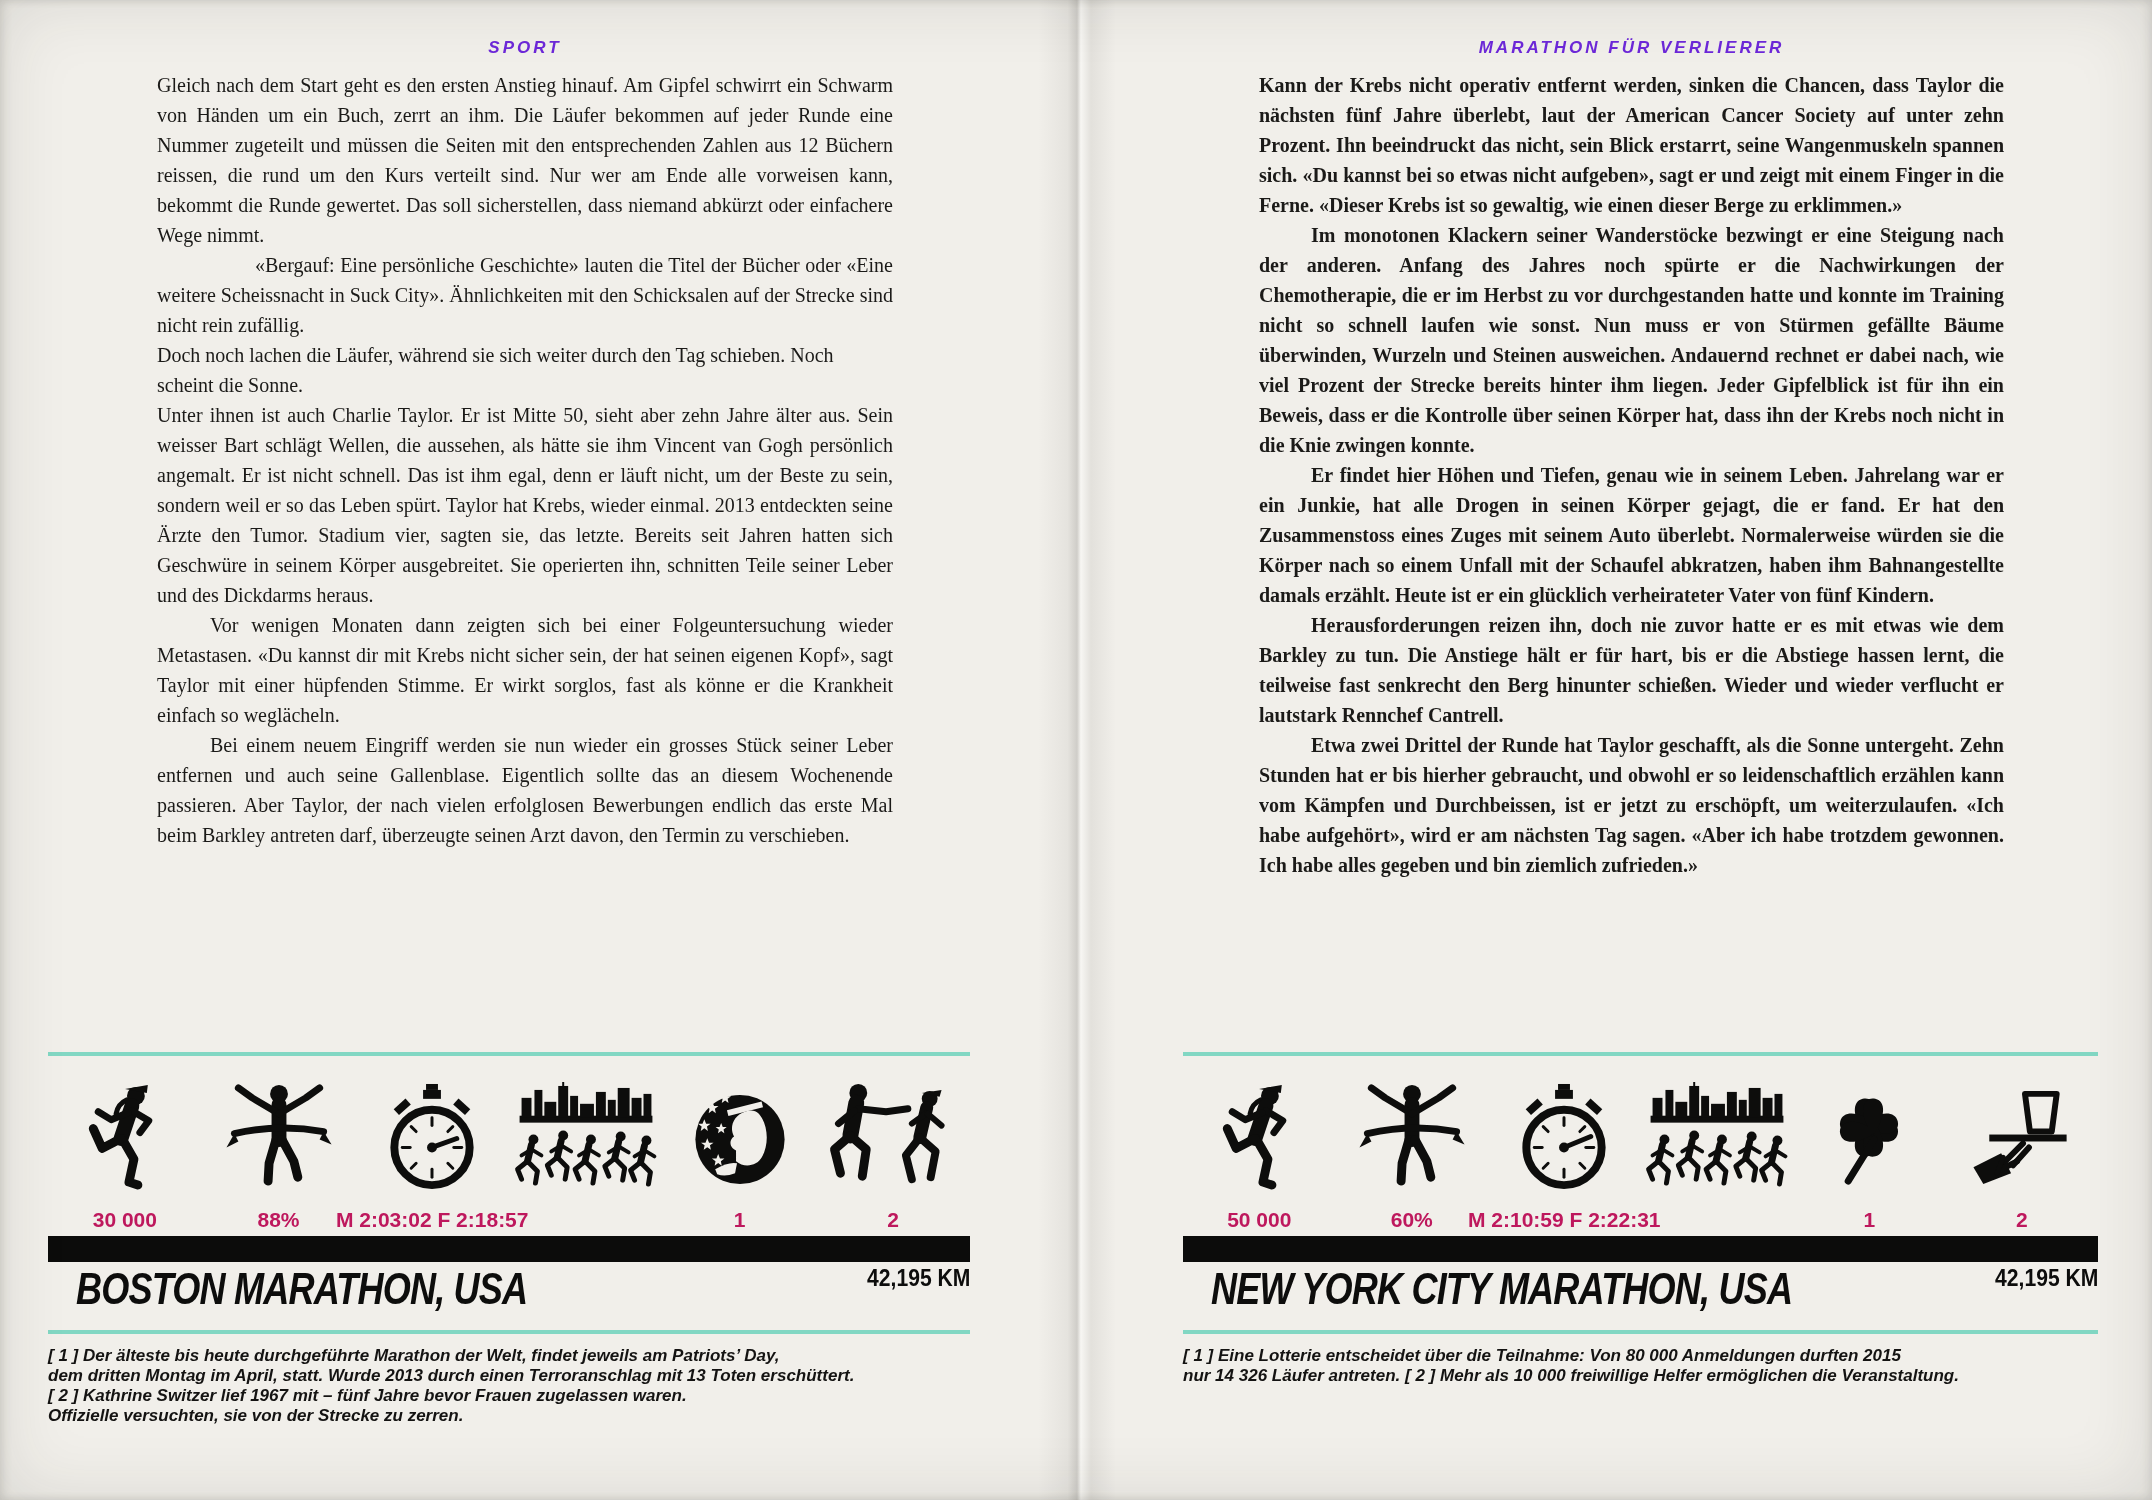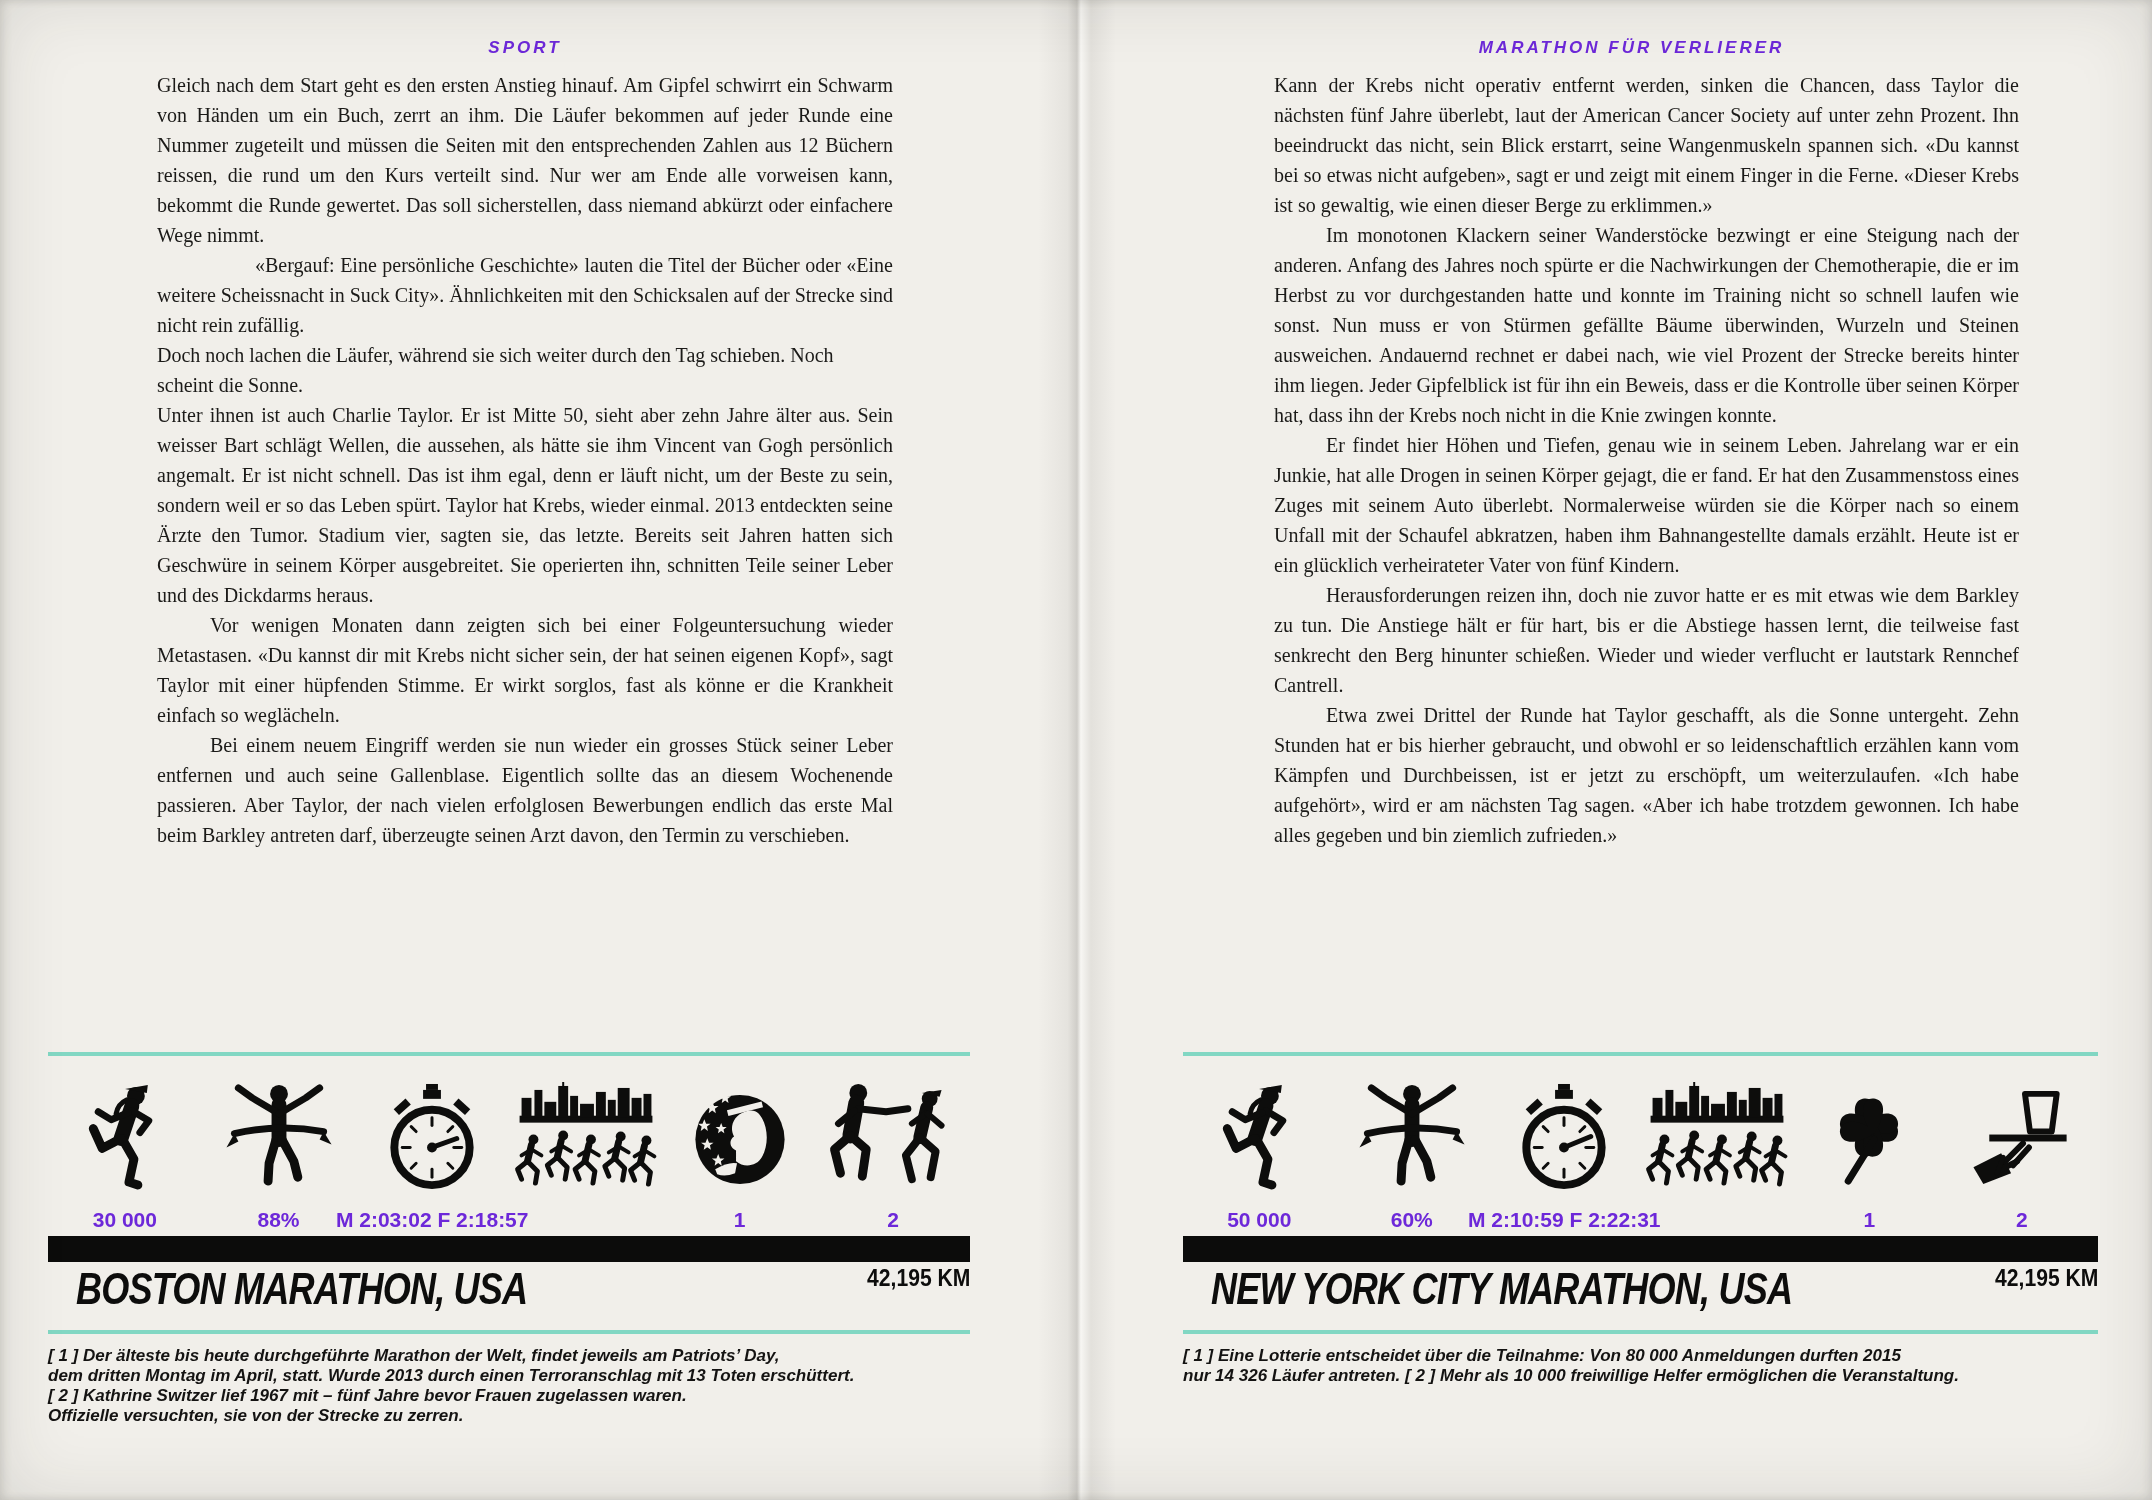--- a/index.html
+++ b/index.html
@@ -27,40 +27,40 @@
     font-size:17px;letter-spacing:3px;color:#6d28d9;
   }
   .page.left  .running-head{left:157px;width:736px;}
   .page.right .running-head{left:183px;width:745px;}
 
   .body-text{
     position:absolute;top:70px;font-size:20px;line-height:30px;
     text-align:justify;hyphens:auto;color:#1b1a18;
   }
   .page.left  .body-text{left:157px;width:736px;}
-  .page.right .body-text{left:198px;width:745px;}
+  .page.right .body-text{left:183px;width:745px;font-weight:bold;}
   .body-text p{margin:0;padding:0;}
   
   .lp-p2{text-indent:98px;}
   .lp-p3{margin-left:105px;text-align:left;}
   .lp-p4{margin-left:53px;margin-top:30px;}
   .lp-p5,.lp-p6{margin-left:53px;text-indent:53px;}
   
   .rp-ind{text-indent:52px;}
 
   .infographic{position:absolute;top:1052px;}
   .page.left  .infographic{left:48px;width:922px;}
   .page.right .infographic{left:107px;width:915px;}
   .rule-teal{height:4px;background:#82d7c3;}
   .stats-row{display:flex;align-items:flex-end;height:178px;padding-top:0;}
   .stat{flex:1 1 0;display:flex;flex-direction:column;align-items:center;justify-content:flex-end;min-width:0;}
   .stat svg{display:block;}
   .stat-value{
     height:26px;margin-top:12px;white-space:nowrap;
-    font-family:"Liberation Sans",sans-serif;font-weight:bold;font-size:21px;color:#6d28d9;
+    font-family:"Liberation Sans",sans-serif;font-weight:bold;font-size:21px;color:#be185d;
   }
   .bar-black{height:26px;background:#0c0c0b;margin-top:2px;}
   .title-row{display:flex;justify-content:space-between;align-items:flex-start;height:46px;padding:2px 0 20px;margin-left:28px;}
   .race-title{
     font-family:"Liberation Sans",sans-serif;font-weight:bold;font-style:italic;
     font-size:44px;letter-spacing:-1px;transform:scaleX(.82);transform-origin:left bottom;
     white-space:nowrap;color:#0d0d0c;
   }
   .race-distance{
     font-family:"Liberation Sans",sans-serif;font-weight:bold;

